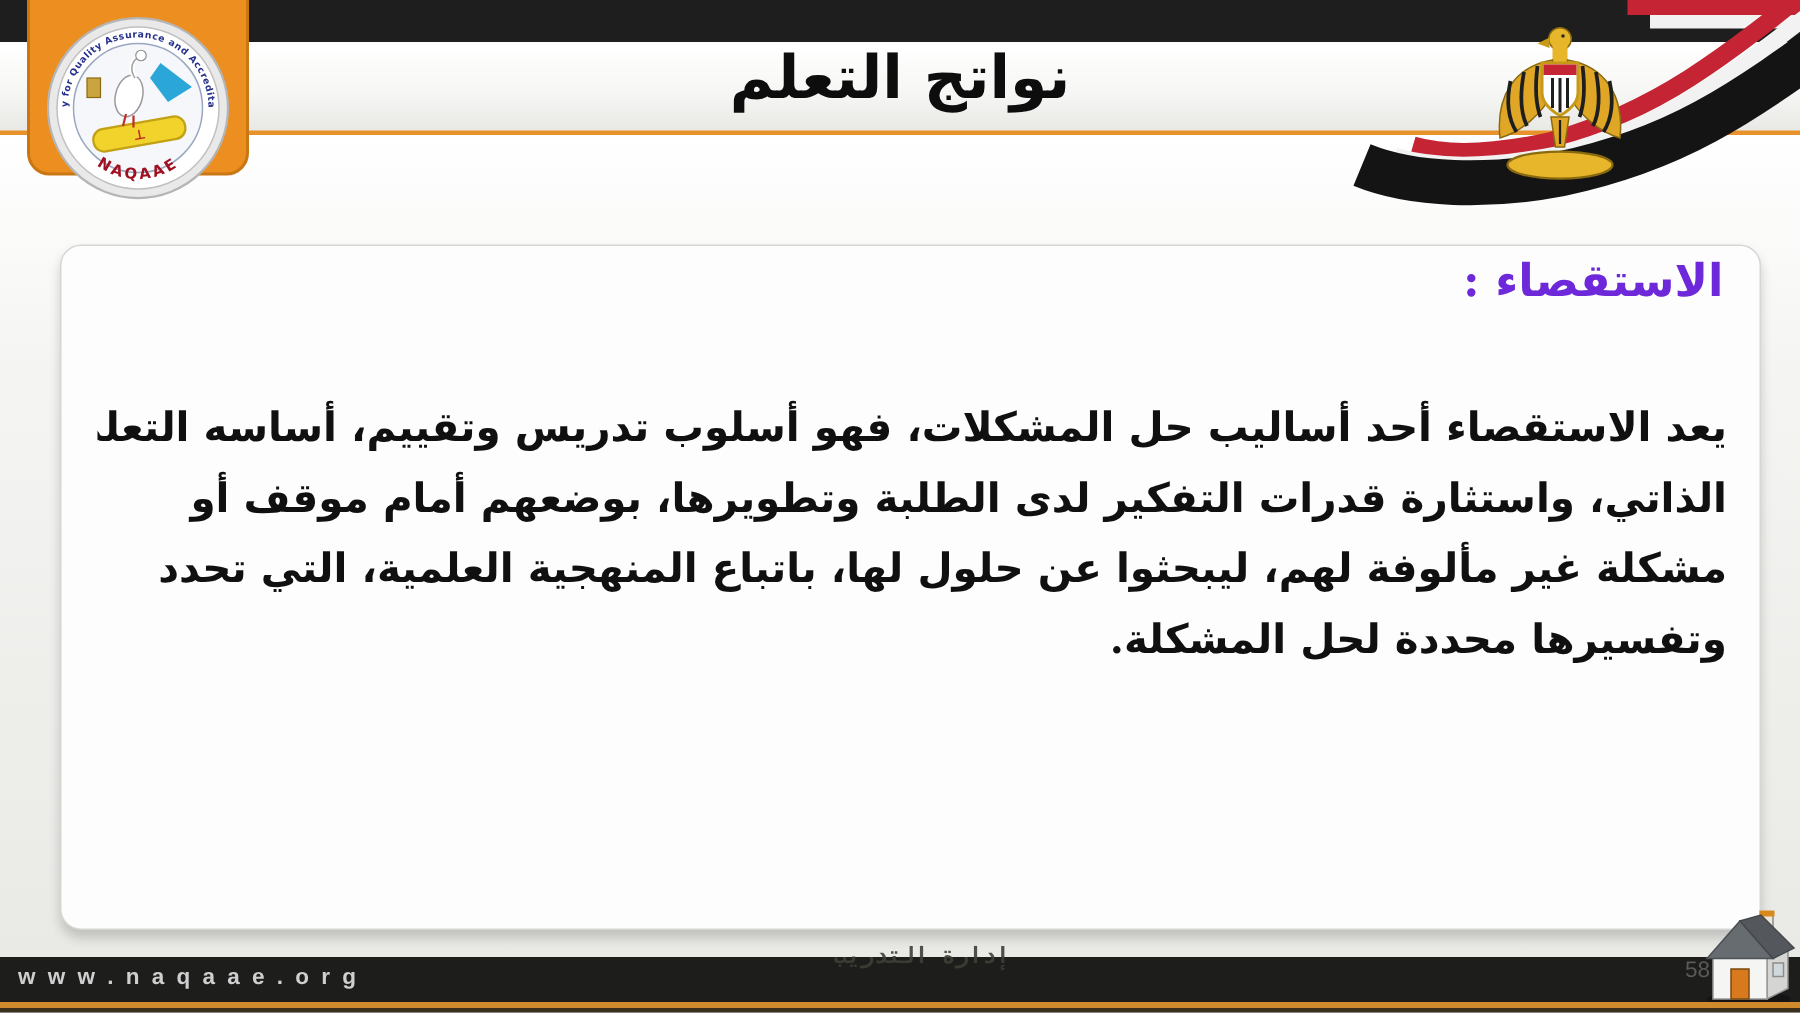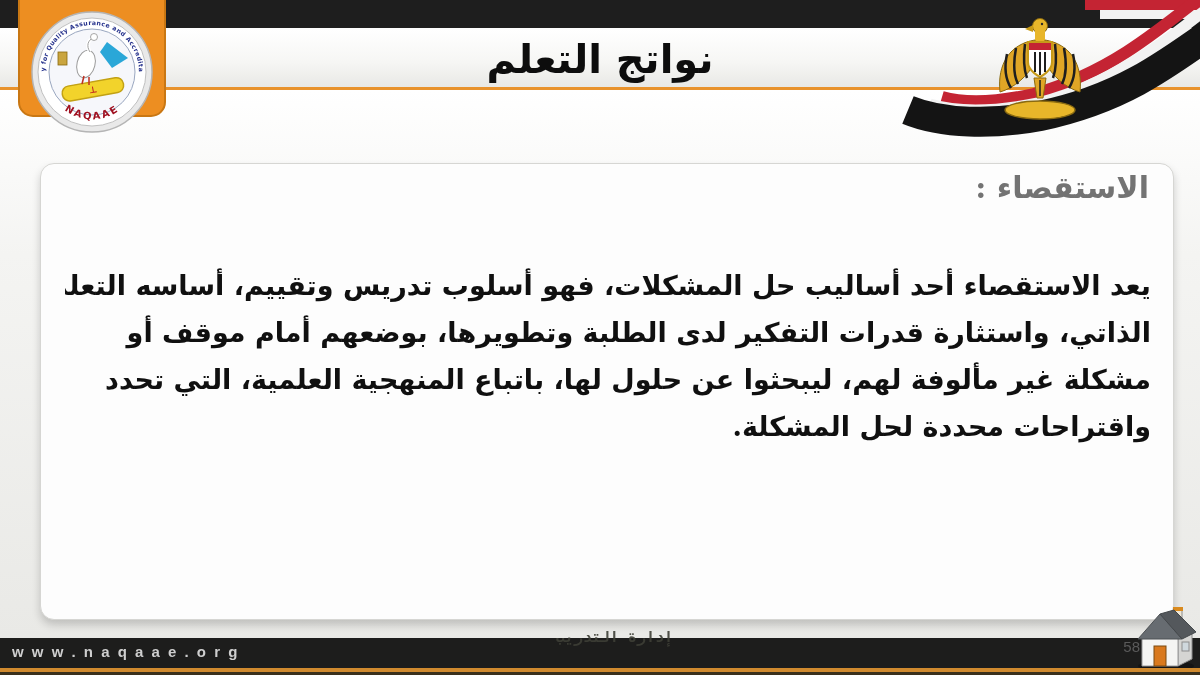--- a/index.html
+++ b/index.html
@@ -8,42 +8,42 @@
     background:#fbfbfa;font-family:"DejaVu Sans",sans-serif;
     margin:0 auto;
   }
   
   .top-strip{position:absolute;left:0;top:0;width:1200px;height:28px;background:#1e1e1e;}
   
   .header-band{
     position:absolute;left:0;top:28px;width:1200px;height:59px;
     background:linear-gradient(180deg,#ffffff 0%,#f6f6f4 55%,#e7e7e4 100%);
     border-top:2px solid #fdfdfd;
-    display:flex;align-items:center;justify-content:center;
+    display:flex;justify-content:center;
   }
   .slide-title{
     font-size:40px;font-weight:bold;color:#0d0d0d;
     font-family:"DejaVu Serif","DejaVu Sans",serif;
     letter-spacing:1px;direction:rtl;margin-top:-2px;
   }
   .orange-rule{position:absolute;left:0;top:87px;width:1200px;height:3px;background:#e8922c;}
   
   .mid-bg{
     position:absolute;left:0;top:90px;width:1200px;height:548px;
     background:linear-gradient(180deg,#ffffff 0%,#f4f4f2 30%,#e9e9e6 100%);
   }
   
   .card{
     position:absolute;left:40px;top:163px;width:1132px;height:455px;
     background:#fdfdfd;border:1px solid #d6d6d3;border-radius:14px;
     box-shadow:0 5px 8px rgba(0,0,0,0.18);overflow:hidden;
   }
   .card-heading{
     position:absolute;top:6px;right:24px;
-    font-size:30px;font-weight:bold;color:#737373;direction:rtl;
+    font-size:30px;font-weight:bold;color:#6d28d9;direction:rtl;
     font-family:"DejaVu Serif","DejaVu Sans",serif;
   }
   .body-paragraph{
     position:absolute;top:98px;right:22px;left:24px;
     direction:rtl;text-align:right;overflow:hidden;
   }
   .pline{
     font-size:27px;line-height:47px;font-weight:bold;color:#101010;
     white-space:nowrap;
     font-family:"DejaVu Serif","DejaVu Sans",serif;
@@ -148,21 +148,21 @@
       <ellipse cx="50" cy="104" rx="35" ry="9" fill="#e8b62a" stroke="#8a6a10" stroke-width="1.5"></ellipse>
     </g>
   </svg>
 
   <div class="card">
     <div class="card-heading">الاستقصاء :</div>
     <div class="body-paragraph">
         <div class="pline">يعد الاستقصاء أحد أساليب حل المشكلات، فهو أسلوب تدريس وتقييم، أساسه التعلم</div>
         <div class="pline">الذاتي، واستثارة قدرات التفكير لدى الطلبة وتطويرها، بوضعهم أمام موقف أو</div>
         <div class="pline">مشكلة غير مألوفة لهم، ليبحثوا عن حلول لها، باتباع المنهجية العلمية، التي تحدد</div>
-        <div class="pline">واقتراحات محددة لحل المشكلة.</div>
+        <div class="pline">وتفسيرها محددة لحل المشكلة.</div>
       </div>
   </div>
 
   <div class="footer-bar"></div>
   <div class="website-text">w w w . n a q a a e . o r g</div>
   <div class="dept-text">إدارة التدريب</div>
   <div class="page-number">58</div>
 
   <svg class="house-icon" width="64" height="68" viewBox="0 0 64 68">
     <ellipse cx="32" cy="62" rx="28" ry="5" fill="#141414"></ellipse>

